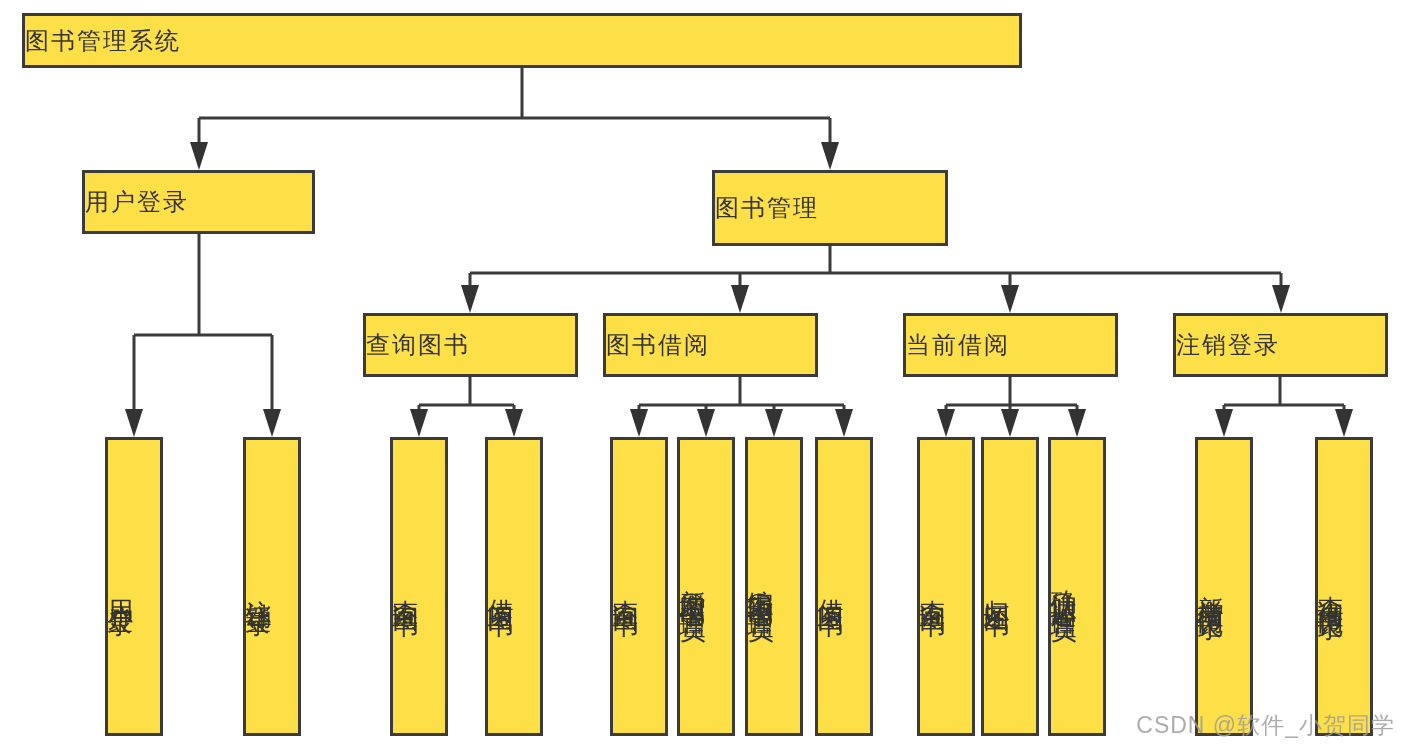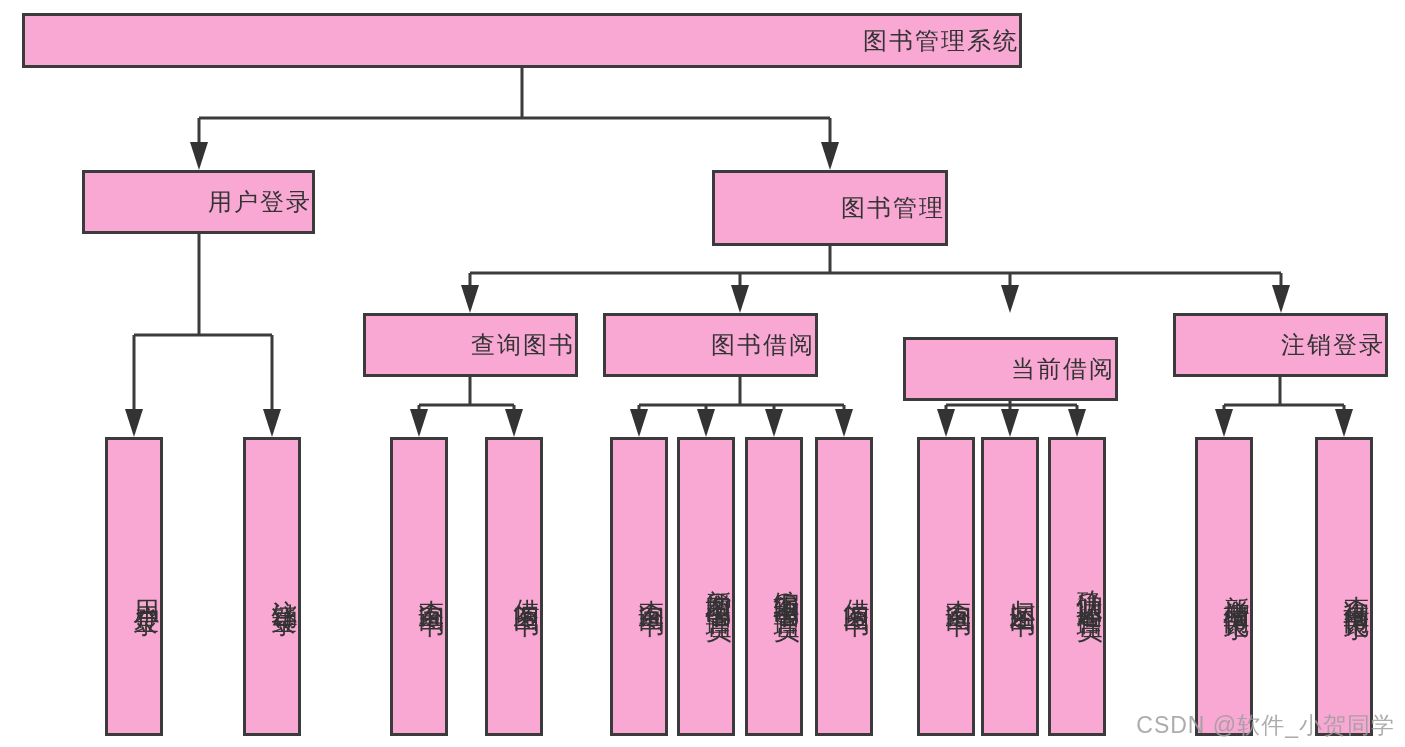--- a/index.html
+++ b/index.html
@@ -9,24 +9,24 @@
     background:#ffffff;
     font-family:"Liberation Sans","DejaVu Sans",sans-serif;
     overflow:hidden;
   }
   #connectors {
     position:absolute; left:0; top:0; width:1405px; height:747px;
     pointer-events:none;
   }
   .box {
     position:absolute;
-    background:#f9a8d4;
+    background:#fde047;
     border:3px solid #3b3b3b;
     box-sizing:border-box;
-    display:flex; align-items:center; justify-content:flex-end;
+    display:flex; align-items:center; justify-content:flex-start;
     z-index:2;
   }
   .hlabel {
     font-size:24px; letter-spacing:2px; color:#333333; line-height:1;
     white-space:nowrap;
   }
   .vlabel {
     writing-mode:vertical-rl;
     text-orientation:mixed;
     font-size:26px; letter-spacing:4px; line-height:1;
@@ -34,21 +34,21 @@
     white-space:nowrap;
   }
   
   #root        { left:22px;  top:13px;  width:1000px; height:55px; }
   #n-userlogin { left:82px;  top:170px; width:233px;  height:64px; }
   #n-bookmgmt  { left:712px; top:170px; width:236px;  height:76px; }
 
   .l3 { top:313px; height:64px; width:215px; }
   #n-newbook    { left:363px; }
   #n-bookborrow { left:603px; }
-  #n-current    { left:903px;margin-top:24px; }
+  #n-current    { left:903px; }
   #n-records    { left:1173px; }
 
   .leaf { top:437px; height:299px; width:58px; }
   #lf-ul-1 { left:105px; }
   #lf-ul-2 { left:243px; }
   #lf-nb-1 { left:390px; }
   #lf-nb-2 { left:485px; }
   #lf-bb-1 { left:610px; }
   #lf-bb-2 { left:677px; }
   #lf-bb-3 { left:745px; }

